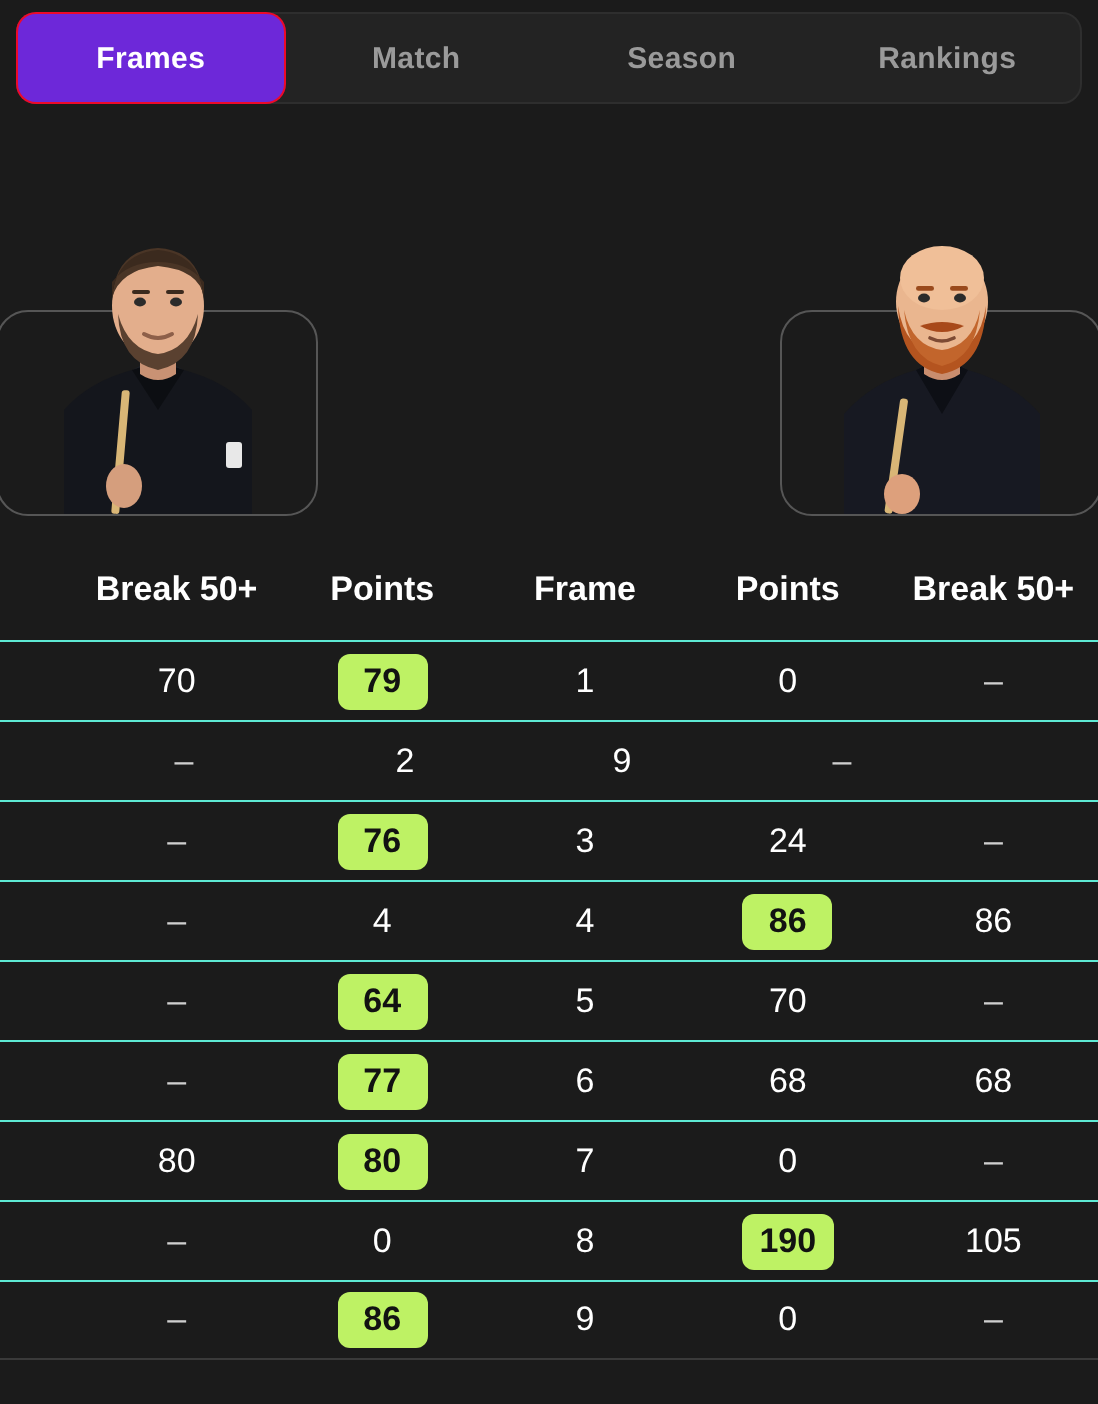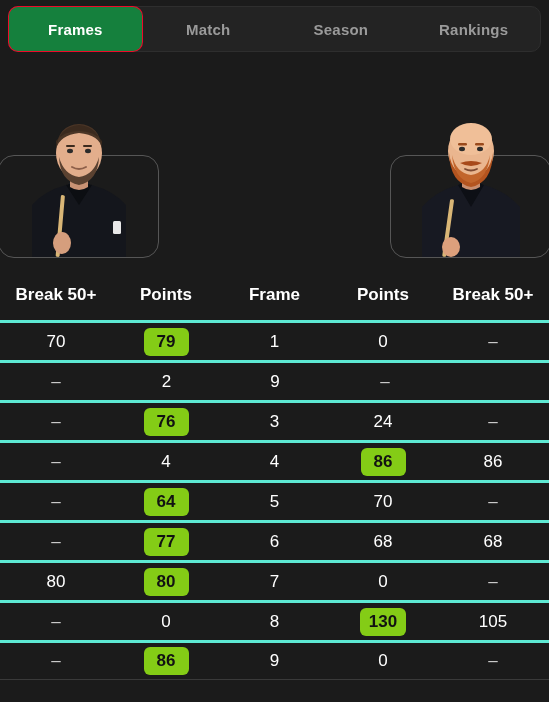--- a/index.html
+++ b/index.html
@@ -31,21 +31,21 @@
     justify-content:center;
     font-size:15px;
     font-weight:bold;
     color:#9a9a9a;
     letter-spacing:.2px;
     cursor:pointer;
     border-radius:8px;
     margin:0;
   }
   .tab.active {
-    background:#15803d;
+    background:#6d28d9;
     color:#ffffff;
     border-radius:9px;
     box-shadow:0 0 0 1px #ed0a2a;
   }
 
   
   .players {
     position:relative;
     height:213px;
     display:flex;
@@ -81,26 +81,27 @@
   }
   .photo svg { display:block; width:130px; height:148px; }
 
   
   .table { width:100%; }
 
   .row {
     display:flex;
     align-items:center;
     height:40px;
+    padding-left:36px;
   }
   .row.header {
     height:50px;
   }
   .row.data {
-    border-top:3px solid #5eead4;
+    border-top:1px solid #5eead4;
   }
   .row.data:last-child { border-bottom:1px solid #3a3a3a; }
 
   .cell {
     display:flex;
     align-items:center;
     justify-content:center;
     font-size:17px;
     color:#ffffff;
   }
@@ -117,21 +118,21 @@
   .c3 { width:108px; }
   .c4 { width:112px; }
 
   .badge {
     display:inline-flex;
     align-items:center;
     justify-content:center;
     min-width:45px;
     height:28px;
     padding:0 9px;
-    background:#84cc16;
+    background:#bef264;
     color:#121212;
     font-weight:bold;
     font-size:17px;
     border-radius:6px;
   }
   .dash { color:#cfcfcf; }
 </style>
 </head>
 <body>
 
@@ -302,21 +303,21 @@
         </div>
         <div class="cell c2">7</div>
         <div class="cell c3">0</div>
         <div class="cell c4 dash">–</div>
       </div>
       <div class="row data">
         <div class="cell c0 dash">–</div>
         <div class="cell c1">0</div>
         <div class="cell c2">8</div>
         <div class="cell c3">
-          <span class="badge">130</span>
+          <span class="badge">190</span>
         </div>
         <div class="cell c4">105</div>
       </div>
       <div class="row data">
         <div class="cell c0 dash">–</div>
         <div class="cell c1">
           <span class="badge">86</span>
         </div>
         <div class="cell c2">9</div>
         <div class="cell c3">0</div>

